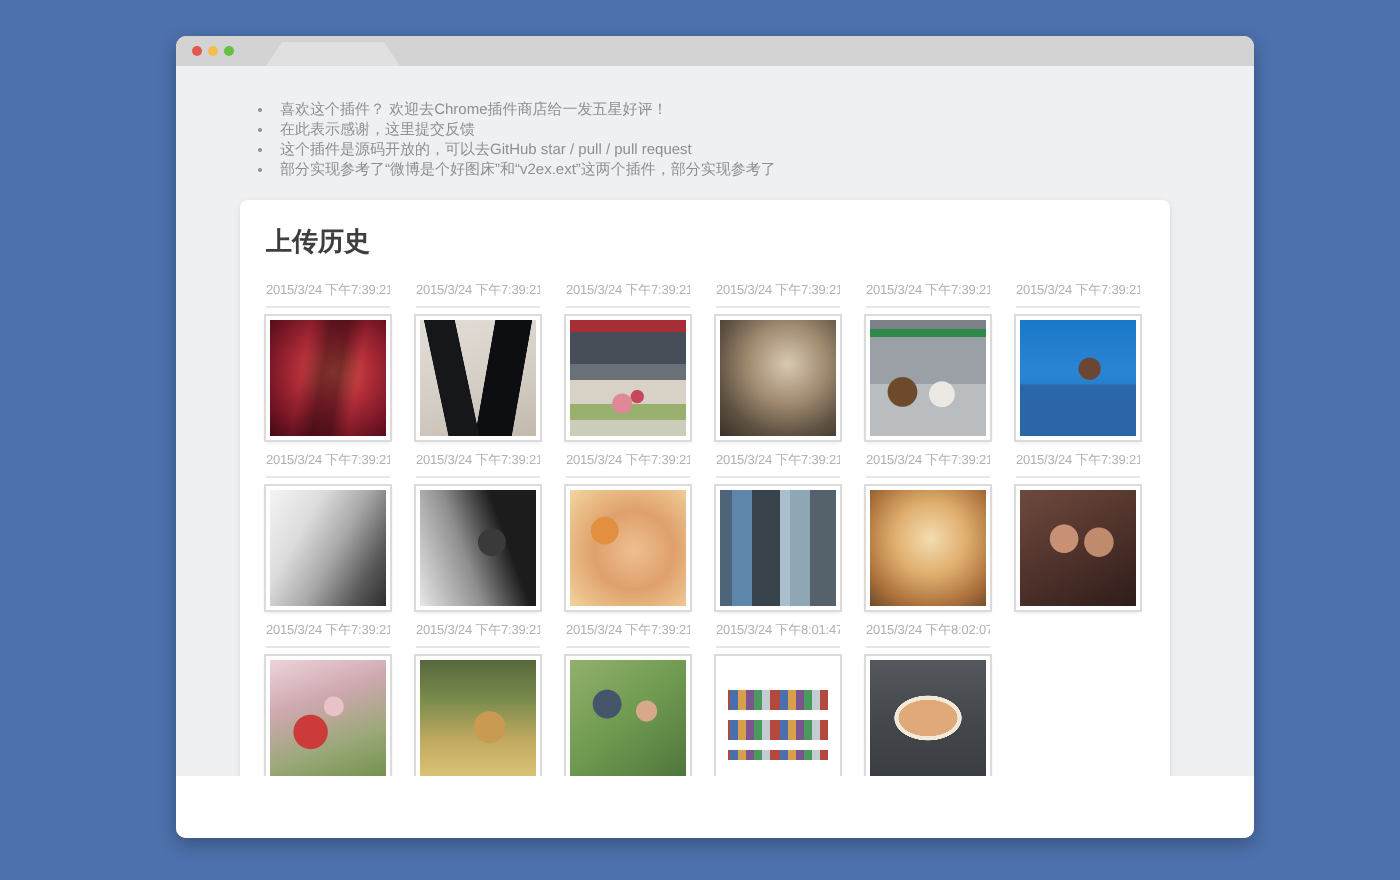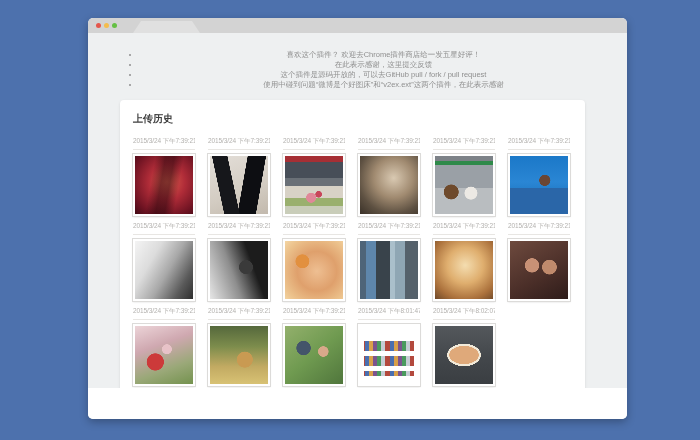--- a/index.html
+++ b/index.html
@@ -24,28 +24,28 @@
     clip-path:polygon(8px 0, 59px 0, 67px 12px, 0 12px);
   }
   .content{position:relative;height:386px;}
   .main-area{position:absolute;left:0;right:0;top:0;bottom:31px;background:#eef0f1;}
   .footer-strip{position:absolute;left:0;right:0;bottom:0;height:31px;background:#ffffff;}
 
   ul.notes{
     margin:0;padding:17px 0 0 52px;list-style:disc;
     color:#8f8f8f;font-size:7.5px;line-height:9.4px;
   }
-  ul.notes li{margin:0 0 0.5px 0;text-align:center;}
+  ul.notes li{margin:0 0 0.5px 0;}
 
   .card{
     position:absolute;left:32px;top:67px;width:439px;
     padding:11px 13px 12px 13px;background:#ffffff;border-radius:4px;
     box-shadow:0 1px 3px rgba(0,0,0,.10);
   }
-  .card-title{font-size:10px;font-weight:bold;color:#3e3e3e;margin:1px 0 11px 0;}
+  .card-title{font-size:13px;font-weight:bold;color:#3e3e3e;margin:1px 0 11px 0;}
   .grid{display:flex;flex-wrap:wrap;column-gap:13px;row-gap:6px;}
   .cell{width:62px;}
   .ts{
     font-size:6.5px;color:#b3b1ae;white-space:nowrap;overflow:hidden;
     letter-spacing:-0.1px;padding-bottom:3px;margin-bottom:4px;
     border-bottom:1px solid #e8e6e3;
   }
   .thumb{
     width:58px;height:58px;border:2px solid #ffffff;box-sizing:content-box;
     box-shadow:0 0 0 1px #dcdbd9, 0 1px 2px rgba(0,0,0,.15);
@@ -62,22 +62,22 @@
       <span class="dot dot-min"></span>
       <span class="dot dot-max"></span>
     </div>
     <div class="tab"></div>
   </div>
   <div class="content">
     <div class="main-area">
       <ul class="notes">
           <li class="note">喜欢这个插件？ 欢迎去Chrome插件商店给一发五星好评！</li>
           <li class="note">在此表示感谢，这里提交反馈</li>
-          <li class="note">这个插件是源码开放的，可以去GitHub pull / fork / pull request</li>
-          <li class="note">使用中碰到问题“微博是个好图床”和“v2ex.ext”这两个插件，在此表示感谢</li>
+          <li class="note">这个插件是源码开放的，可以去GitHub star / pull / pull request</li>
+          <li class="note">部分实现参考了“微博是个好图床”和“v2ex.ext”这两个插件，部分实现参考了</li>
         </ul>
       <div class="card">
         <div class="card-title">上传历史</div>
         <div class="grid">
             <div class="cell">
     <div class="ts">2015/3/24 下午7:39:21</div>
     <div class="thumb" style="background: linear-gradient(100deg, rgba(30, 4, 10, 0) 30%, rgba(30, 4, 10, 0.5) 45%, rgba(30, 4, 10, 0.5) 58%, rgba(30, 4, 10, 0) 72%), radial-gradient(circle at 55% 45%, rgb(224, 96, 78) 0%, rgb(176, 44, 56) 40%, rgb(110, 19, 34) 78%, rgb(66, 10, 21) 100%);"></div>
   </div>
             <div class="cell">
     <div class="ts">2015/3/24 下午7:39:21</div>

